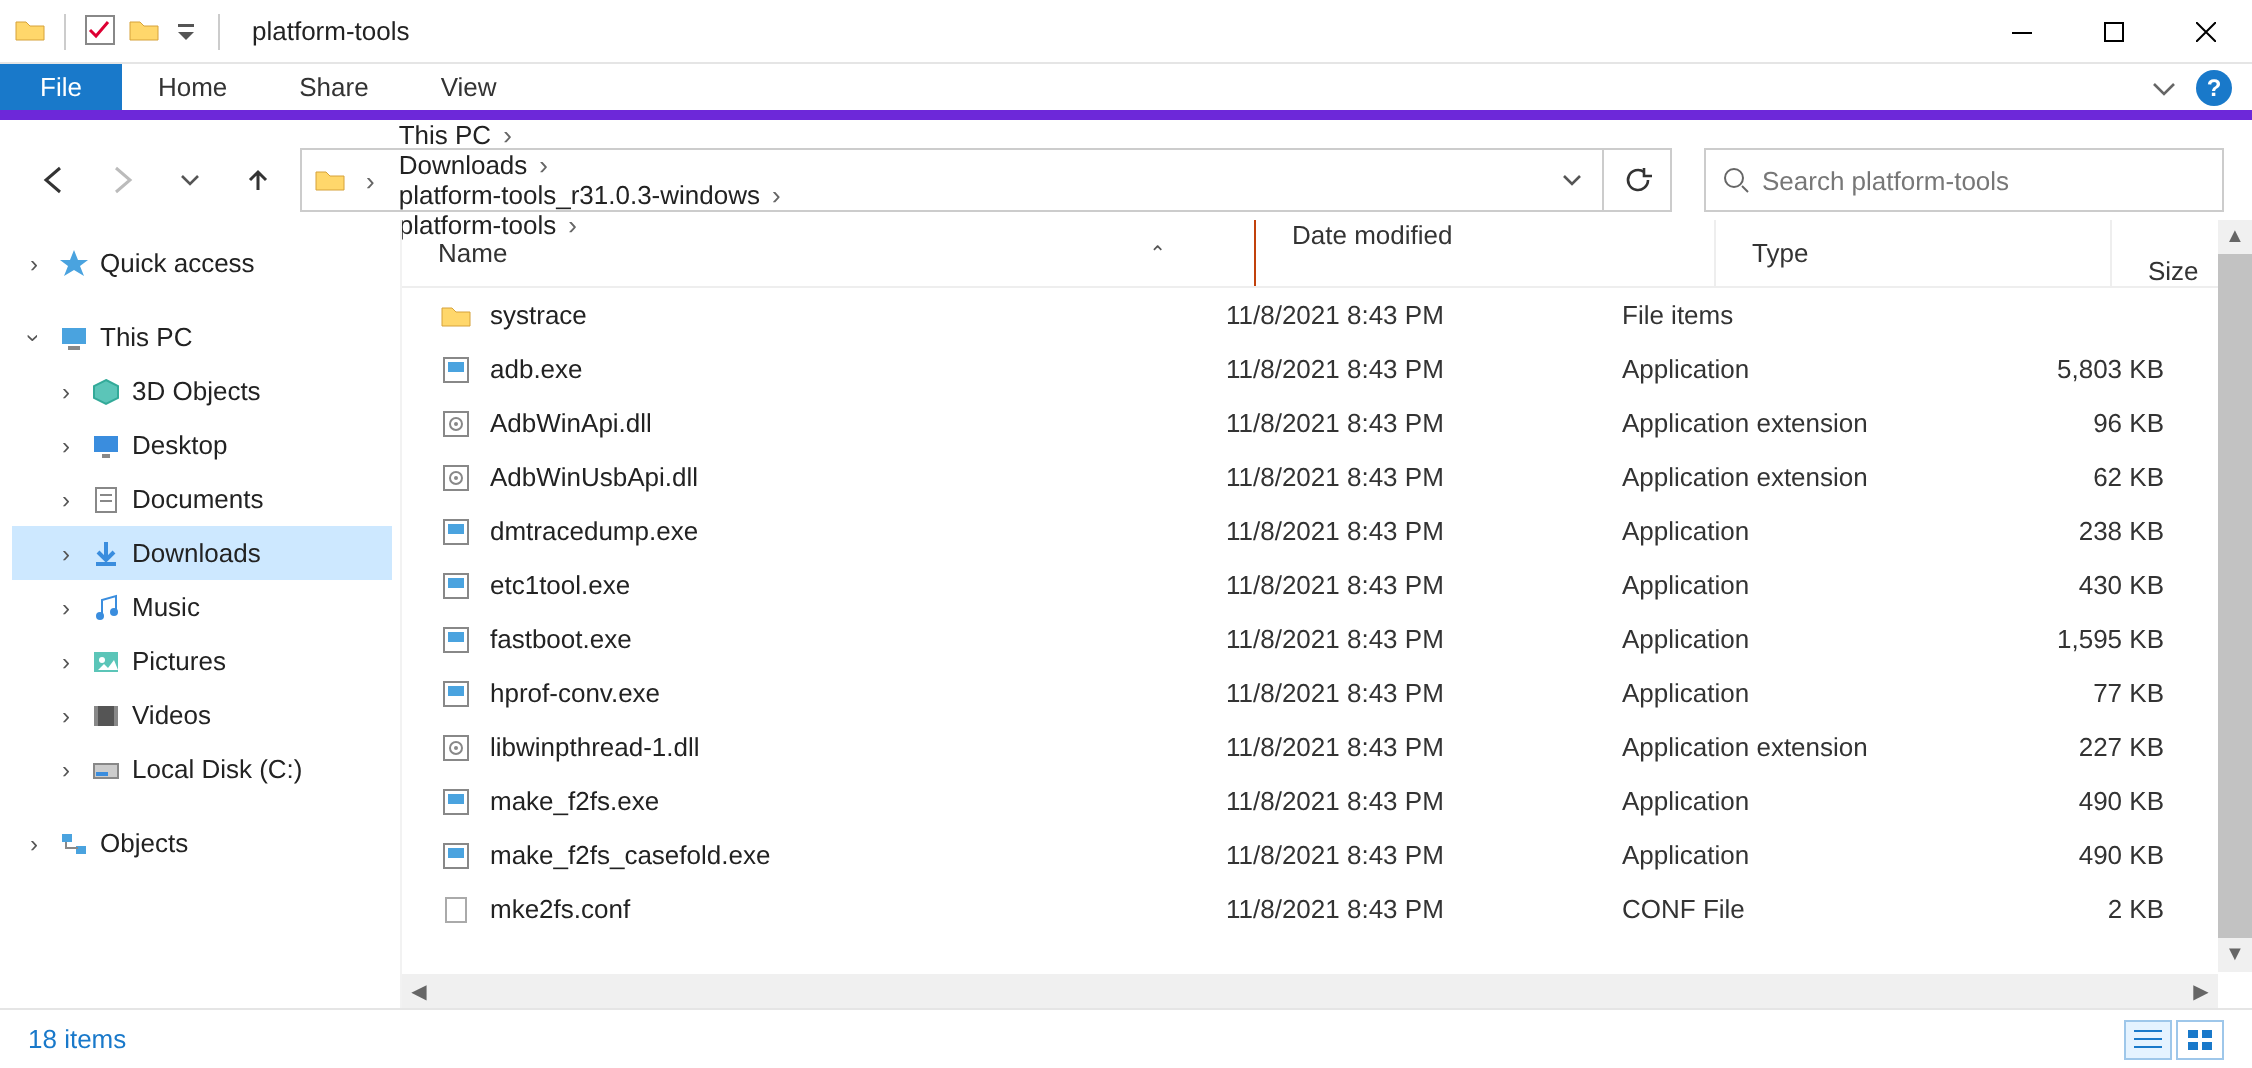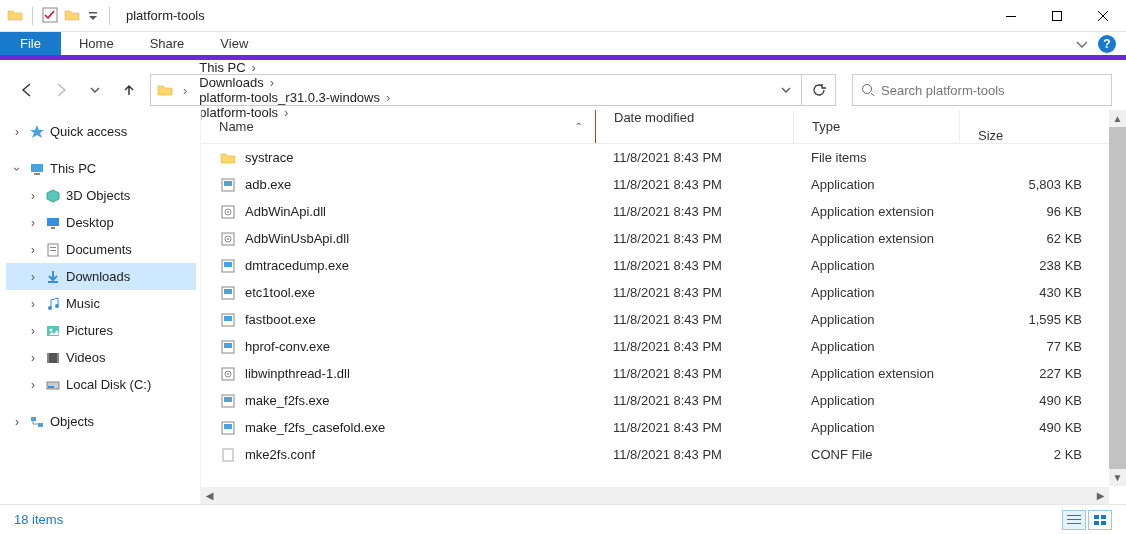--- a/index.html
+++ b/index.html
@@ -33,21 +33,21 @@
 
   .body { display:flex; height: calc(534px - 32px - 28px - 50px - 30px); }
   .sidebar { width: 200px; padding: 8px 4px 8px 6px; overflow:hidden; }
   .side-item { display:flex; align-items:center; height:27px; padding-left: 4px; gap:4px; }
   .side-item .exp { width:14px; color:#555; font-size:12px; text-align:center;}
   .side-item .ico { width:18px; display:flex; align-items:center; justify-content:center;}
   .side-item.depth1 { padding-left: 20px; }
   .side-item.selected { background:#cde8ff; }
 
   .content { flex:1; display:flex; flex-direction:column; border-left: 1px solid #f2f2f2; position:relative;}
-  .columns { display:flex; height:34px; align-items:center; border-bottom:1px solid #eee; color:#333; padding-right:20px;}
+  .columns { display:flex; height:34px; align-items:center; border-bottom:1px solid #eee; color:#333; padding-right:20px;gap:32px;}
   .col { padding-left:18px; font-size:13px;}
   .col.name { width: 394px; display:flex; align-items:center; gap:6px;}
   .col.date { width: 198px; border-left:1px solid #c2410c; height:100%; display:flex; align-items:flex-start;}
   .col.type { width: 166px; border-left:1px solid #eee; height:100%; display:flex; align-items:center;}
   .col.size { flex:1; border-left:1px solid #eee; height:100%; display:flex; align-items:flex-end;}
   .sort-arrow { font-size:10px; color:#555; margin-left:auto; margin-right:12px;}
 
   .filelist { flex:1; overflow:hidden; }
   .row { display:flex; height:27px; align-items:center; padding-right:20px;}
   .cell.name { width:394px; display:flex; align-items:center; gap:8px; padding-left:18px;}

